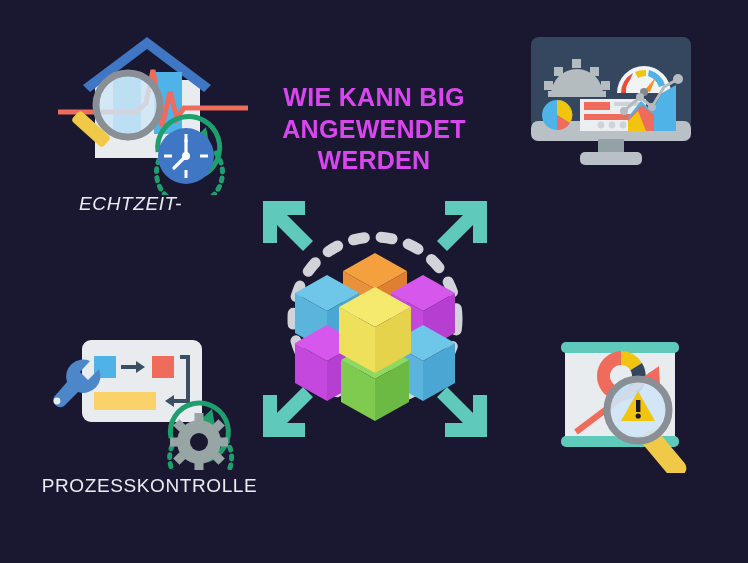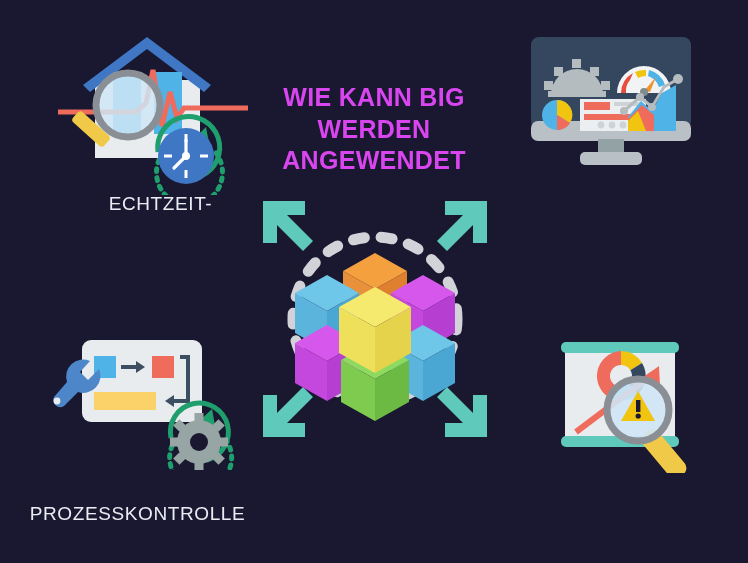--- a/index.html
+++ b/index.html
@@ -38,22 +38,22 @@
   
   #center-graphic{left:255px;top:193px;width:240px;height:252px;}
 </style>
 </head>
 <body>
 
 <div class="stage">
 
   <div class="title">
     <div>WIE KANN BIG</div>
+    <div>ANGEWENDET</div>
     <div>WERDEN</div>
-    <div>ANGEWENDET</div>
   </div>
 
   <div class="icon" style="left:58px;top:30px;width:190px;height:165px;">
     <svg width="190" height="165" viewBox="0 0 190 165">
 
       <rect x="37" y="50" width="105" height="78" fill="#e8ecef"></rect>
 
       <path d="M25 55 L89 7 L153 55 L146 62 L89 19 L32 62 Z" fill="#3f77c4"></path>
 
       <rect x="55" y="42" width="28" height="62" fill="#4fb3e8"></rect>
@@ -72,21 +72,21 @@
       <circle cx="128" cy="126" r="28" fill="#3f77c4"></circle>
       <rect x="126.5" y="104" width="3" height="8" fill="#ffffff"></rect>
       <rect x="126.5" y="140" width="3" height="8" fill="#ffffff"></rect>
       <rect x="106" y="124.5" width="8" height="3" fill="#ffffff"></rect>
       <rect x="142" y="124.5" width="8" height="3" fill="#ffffff"></rect>
       <path d="M128 126 L128 110" stroke="#ffffff" stroke-width="3.2" stroke-linecap="round"></path>
       <path d="M128 126 L116 138" stroke="#ffffff" stroke-width="3.2" stroke-linecap="round"></path>
       <circle cx="128" cy="126" r="4" fill="#ffffff"></circle>
     </svg>
   </div>
-  <div class="label" style="left:38px;top:192px;width:245px;">
+  <div class="label" style="left:8px;top:192px;width:245px;font-style:italic;">
     <div>ECHTZEIT-</div>
   </div>
 
   <div class="icon" style="left:528px;top:35px;width:170px;height:140px;">
     <svg width="170" height="140" viewBox="0 0 170 140">
 
       <rect x="3" y="2" width="160" height="92" rx="8" fill="#35475e"></rect>
       <rect x="3" y="86" width="160" height="20" rx="7" fill="#b9c0c6"></rect>
       <rect x="70" y="104" width="26" height="16" fill="#93a3a5"></rect>
       <rect x="52" y="117" width="62" height="13" rx="5" fill="#b9c0c6"></rect>
@@ -163,21 +163,21 @@
         <rect x="-29" y="-4.5" width="10" height="9"></rect>
         <rect x="19" y="-4.5" width="10" height="9"></rect>
         <rect x="-24" y="-21" width="9" height="9" transform="rotate(45 -19.5 -16.5)"></rect>
         <rect x="15" y="-21" width="9" height="9" transform="rotate(45 19.5 -16.5)"></rect>
         <rect x="-24" y="12" width="9" height="9" transform="rotate(45 -19.5 16.5)"></rect>
         <rect x="15" y="12" width="9" height="9" transform="rotate(45 19.5 16.5)"></rect>
       </g>
       <circle cx="159" cy="117" r="9" fill="#1a1730"></circle>
     </svg>
   </div>
-  <div class="label" style="left:10px;top:474px;width:255px;margin-top:28px;">
+  <div class="label" style="left:22px;top:474px;width:255px;">
     <div>PROZESSKONTROLLE</div>
   </div>
 
   <div class="icon" style="left:528px;top:328px;width:185px;height:145px;">
     <svg width="185" height="145" viewBox="0 0 185 145">
 
       <rect x="37" y="22" width="110" height="90" fill="#e8ecef"></rect>
       <rect x="33" y="14" width="118" height="11" rx="5" fill="#5fc9bc"></rect>
       <rect x="33" y="108" width="118" height="11" rx="5" fill="#5fc9bc"></rect>
 

